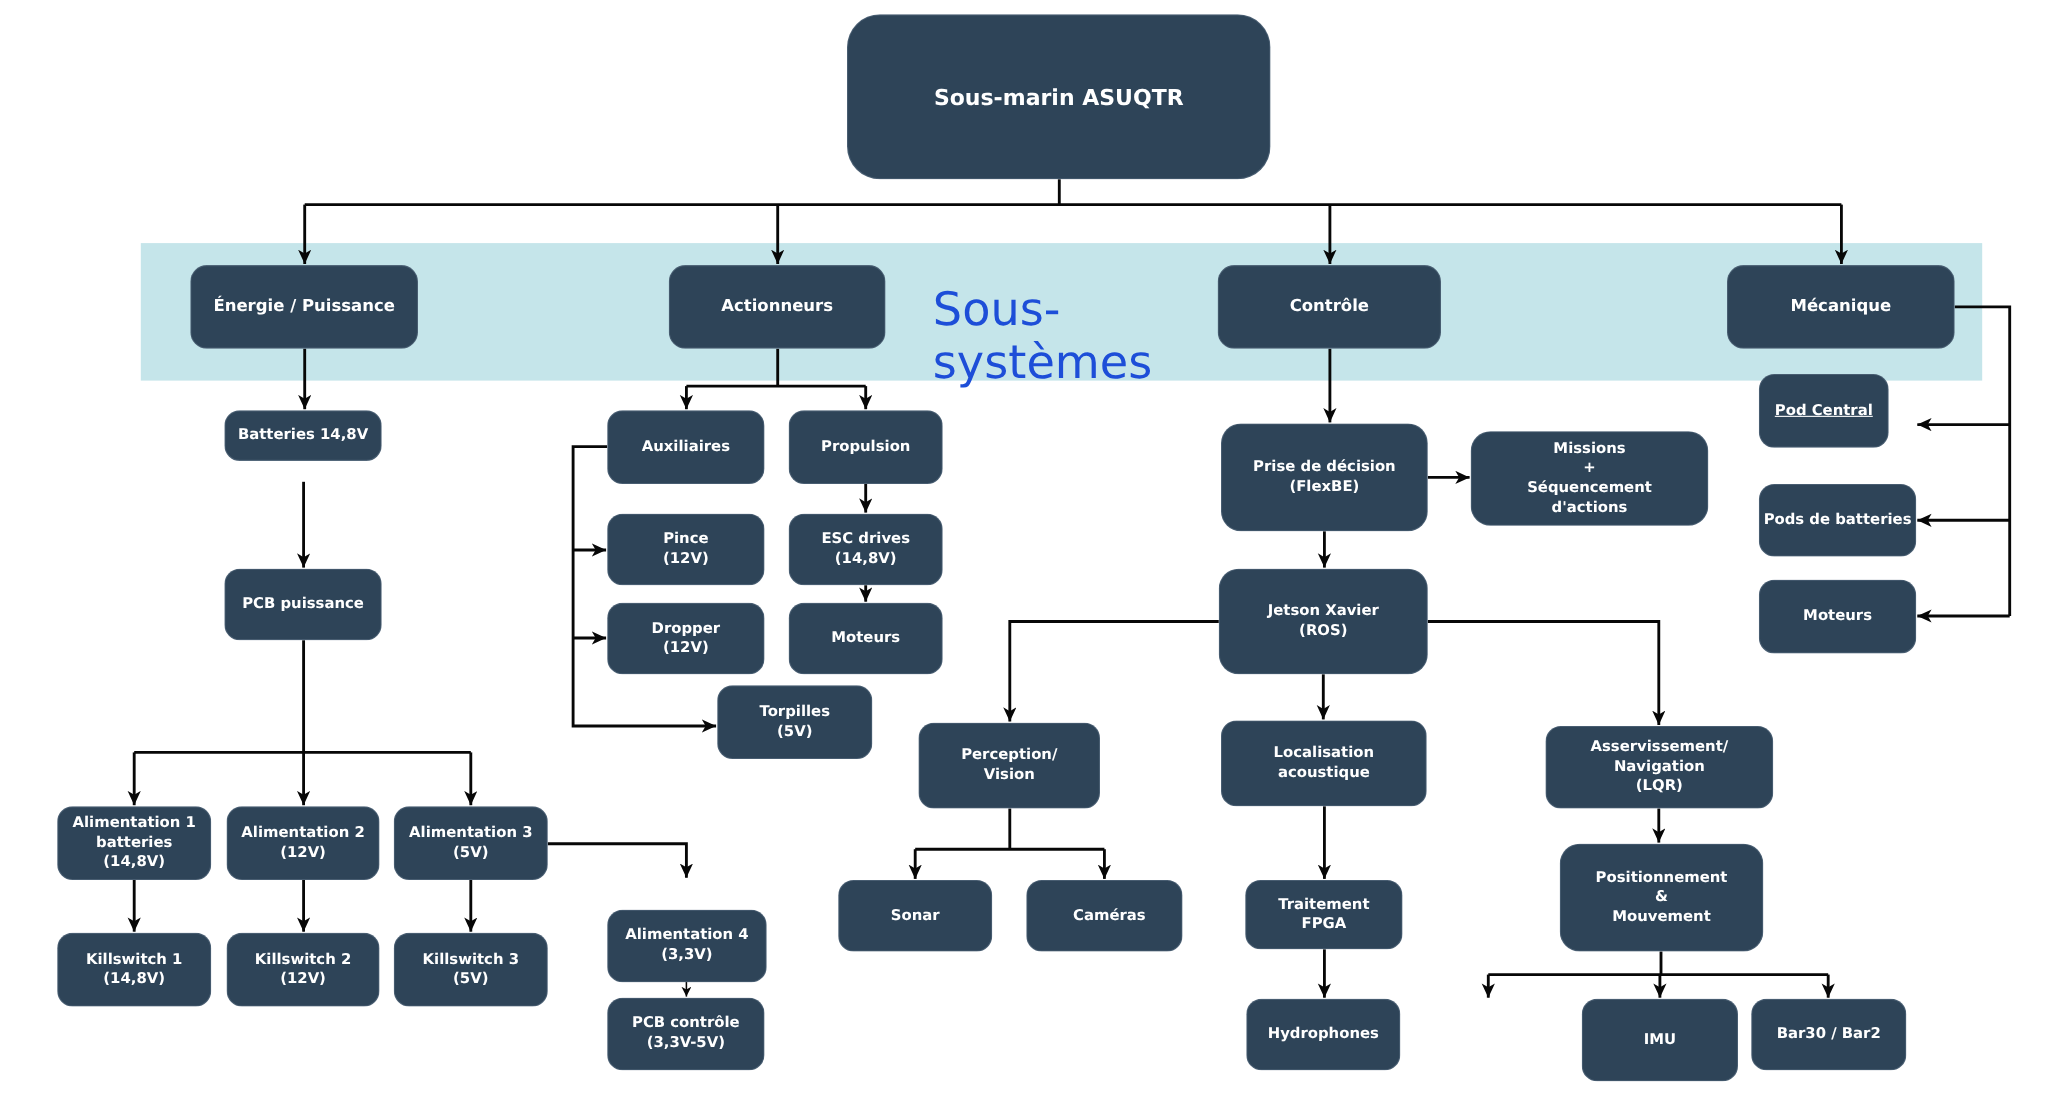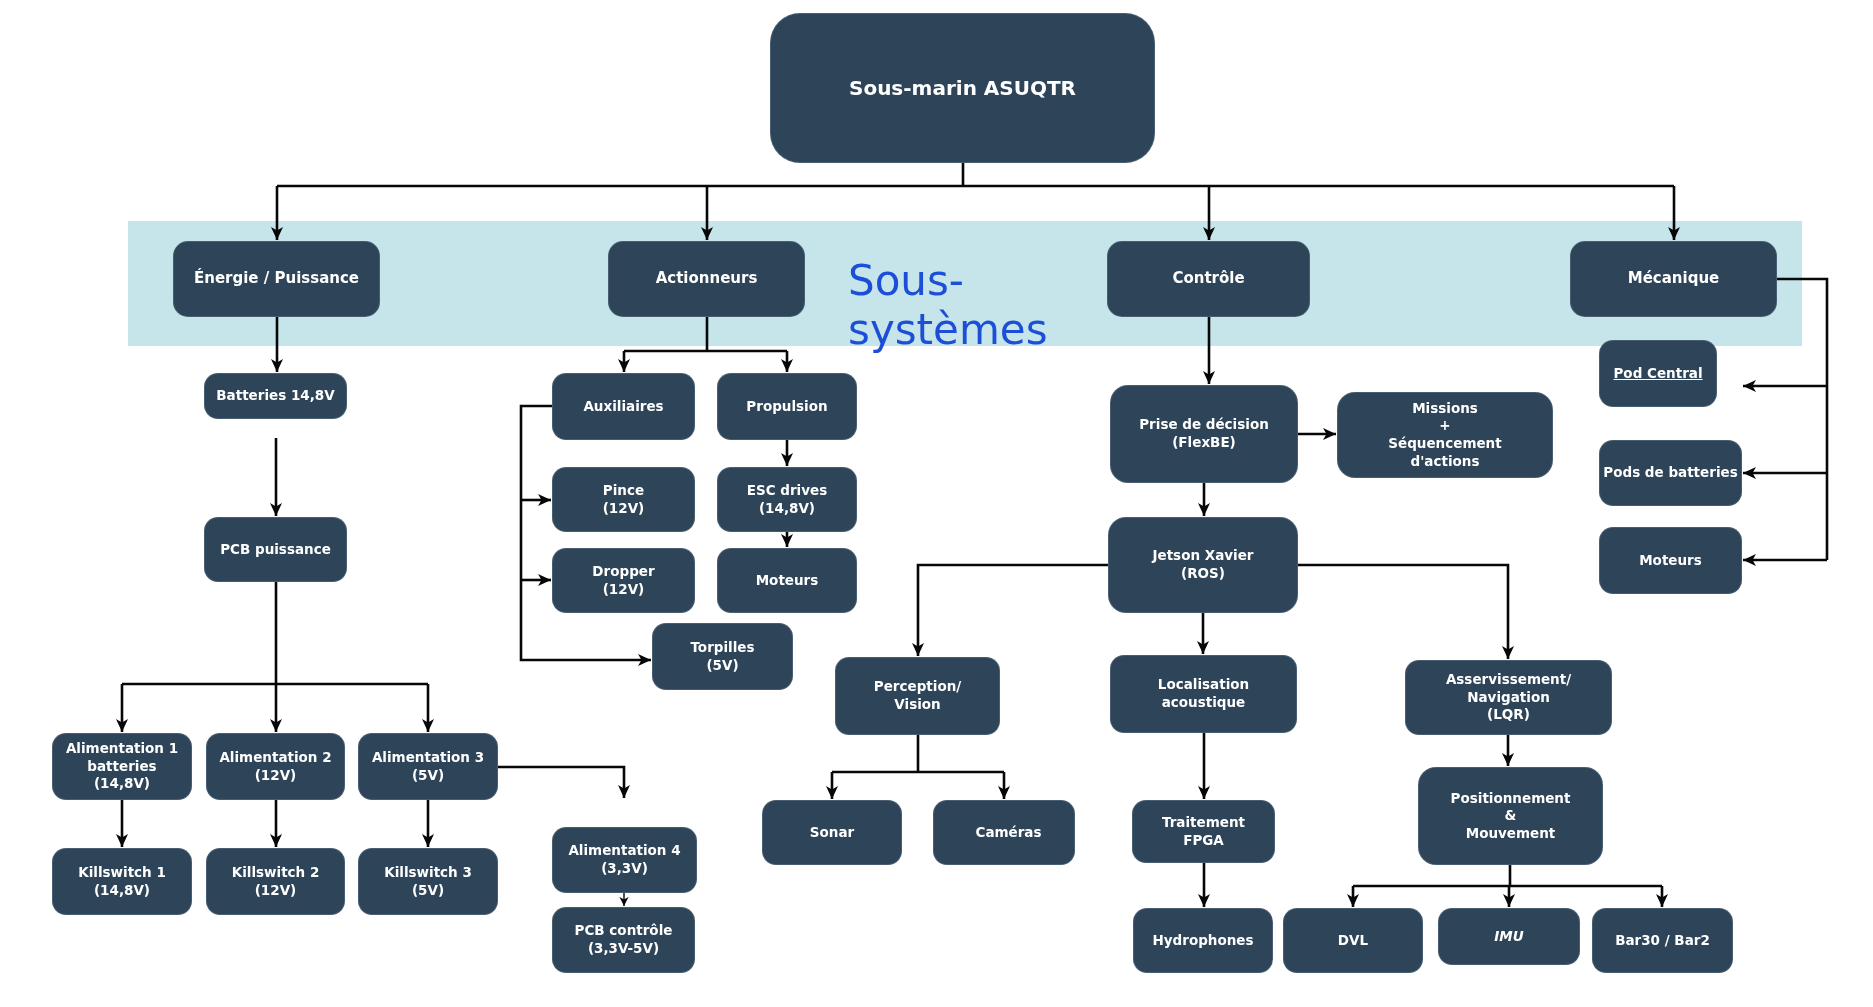--- a/index.html
+++ b/index.html
@@ -221,24 +221,21 @@
 FPGA</span>
     </div>
   <div class="node" style="left:1133px;top:908px;width:140px;height:65px;">
     <span>Hydrophones</span>
     </div>
   <div class="node node--big" style="left:1418px;top:767px;width:185px;height:98px;">
     <span>Positionnement
 &amp;
 Mouvement</span>
     </div>
-  <div class="node" style="left:1283px;top:908px;width:140px;height:65px;">
-    <span>DVL</span>
-    </div>
-  <div class="node" style="left:1438px;top:908px;width:142px;height:57px;font-style:italic;">
+  <div class="node" style="left:1438px;top:908px;width:142px;height:75px;">
     <span>IMU</span>
     </div>
   <div class="node" style="left:1592px;top:908px;width:141px;height:65px;">
     <span>Bar30 / Bar2</span>
     </div>
 
   <div class="node" style="left:1599px;top:340px;width:118px;height:67px;text-decoration:underline;">
     <span>Pod Central</span>
     </div>
   <div class="node" style="left:1599px;top:440px;width:143px;height:66px;">

